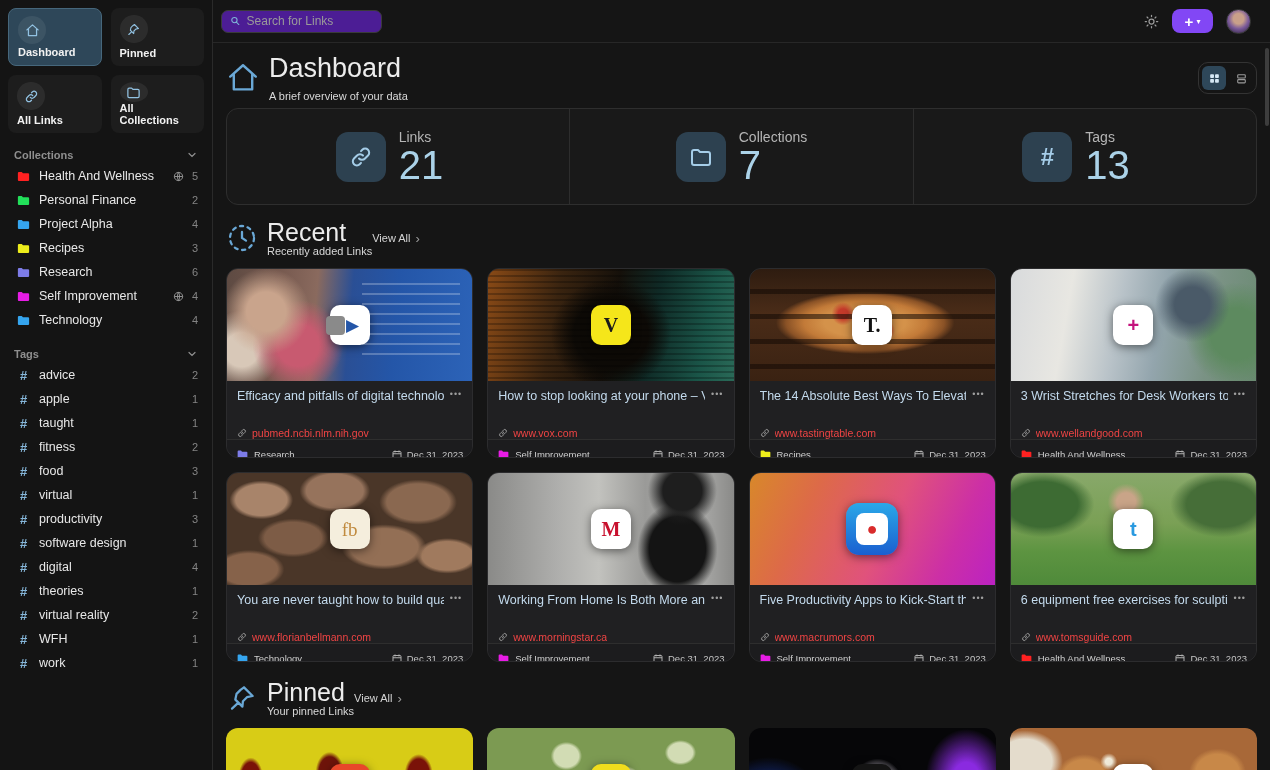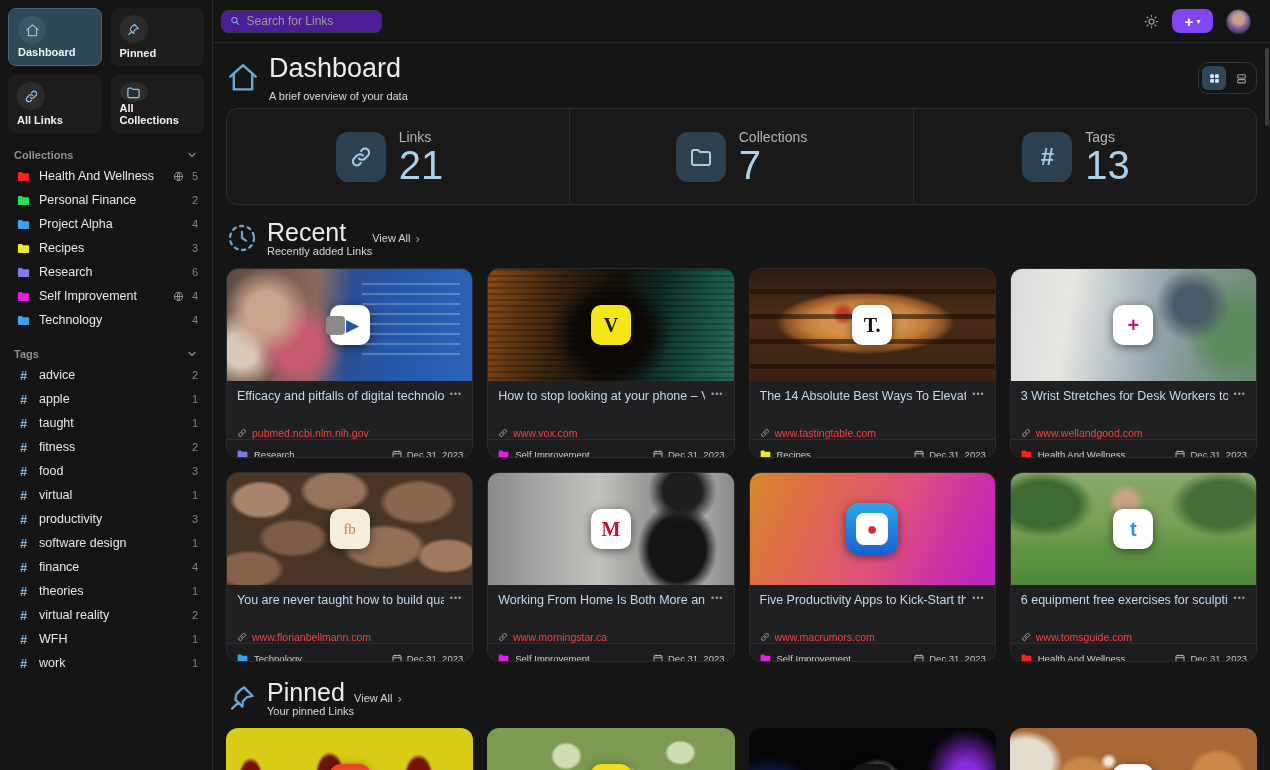--- a/index.html
+++ b/index.html
@@ -89,21 +89,21 @@
   .fav-inner { font-size:20px; line-height:1; position:relative; }
   .fav-serif .fav-inner { font-family:"Liberation Serif","DejaVu Serif",serif; font-weight:bold; }
   .fav-sans-bold .fav-inner { font-weight:bold; }
   .fav-pub .fav-inner::before { content:""; position:absolute; left:-14px; top:-1px;
     width:19px; height:19px; background:#8a8a8a; border-radius:4px; z-index:0; }
   .fav-pub .fav-inner { font-size:17px; z-index:1; padding-left:6px; }
   .fav-mac { width:52px; height:52px; border-radius:13px;
     background:linear-gradient(180deg,#2ba8e8,#1a5fd0) !important; }
   .fav-mac .fav-inner { background:#fff; width:32px; height:32px; border-radius:8px;
     display:flex; align-items:center; justify-content:center; font-size:18px; }
-  .fav-fb .fav-inner { font-family:"Liberation Serif","DejaVu Serif",serif; font-size:15px; }
+  .fav-fb .fav-inner { font-family:"Liberation Serif","DejaVu Serif",serif; font-size:19px; }
   .card-body { padding:8px 10px 0; flex:1; }
   .title-row { display:flex; align-items:flex-start; gap:6px; }
   .c-title { flex:1; min-width:0; font-size:12.5px; color:#c3daed; white-space:nowrap; overflow:hidden; }
   .c-more { color:#9e9e9e; font-size:9px; letter-spacing:1px; cursor:pointer; }
   .url-row { margin-top:24px; display:flex; align-items:center; gap:5px; color:#ef4444; }
   .url-row svg { color:#9a9a9a; }
   .c-url { font-size:10.5px; white-space:nowrap; overflow:hidden; }
   .card-foot { height:30px; min-height:30px; border-top:1px solid #2e2e2e; background:#1c1c1e;
     display:flex; align-items:center; justify-content:space-between; padding:0 9px; }
   .cf-col { display:flex; align-items:center; gap:5px; min-width:0; }
@@ -358,21 +358,21 @@
           <span class="s-name">productivity</span>
           <span class="s-count">3</span>
         </div>
       <div class="side-item">
           <span class="hashch">#</span>
           <span class="s-name">software design</span>
           <span class="s-count">1</span>
         </div>
       <div class="side-item">
           <span class="hashch">#</span>
-          <span class="s-name">finance</span>
+          <span class="s-name">digital</span>
           <span class="s-count">4</span>
         </div>
       <div class="side-item">
           <span class="hashch">#</span>
           <span class="s-name">theories</span>
           <span class="s-count">1</span>
         </div>
       <div class="side-item">
           <span class="hashch">#</span>
           <span class="s-name">virtual reality</span>

